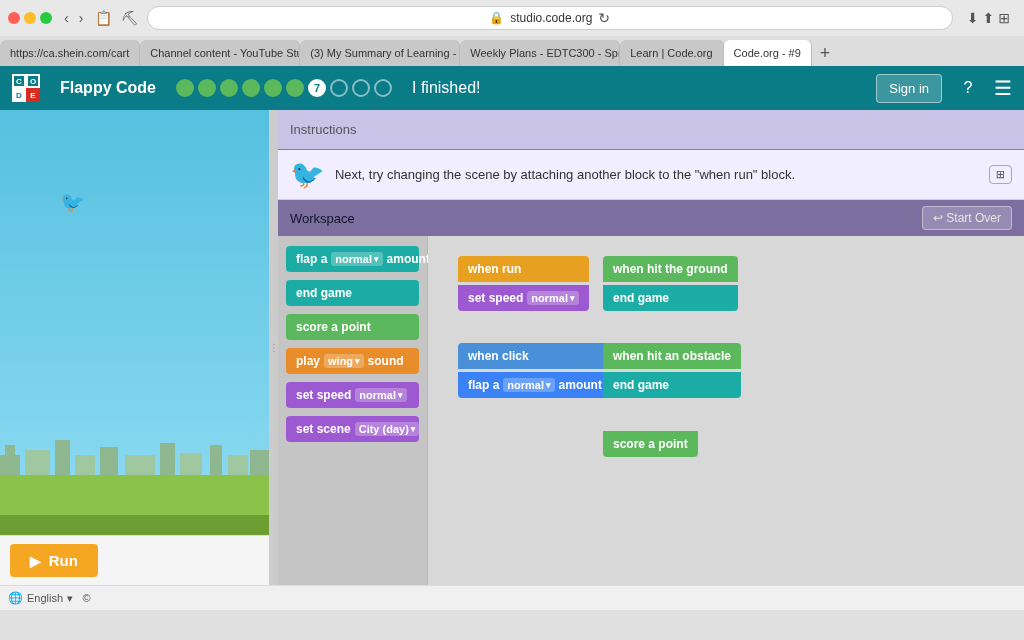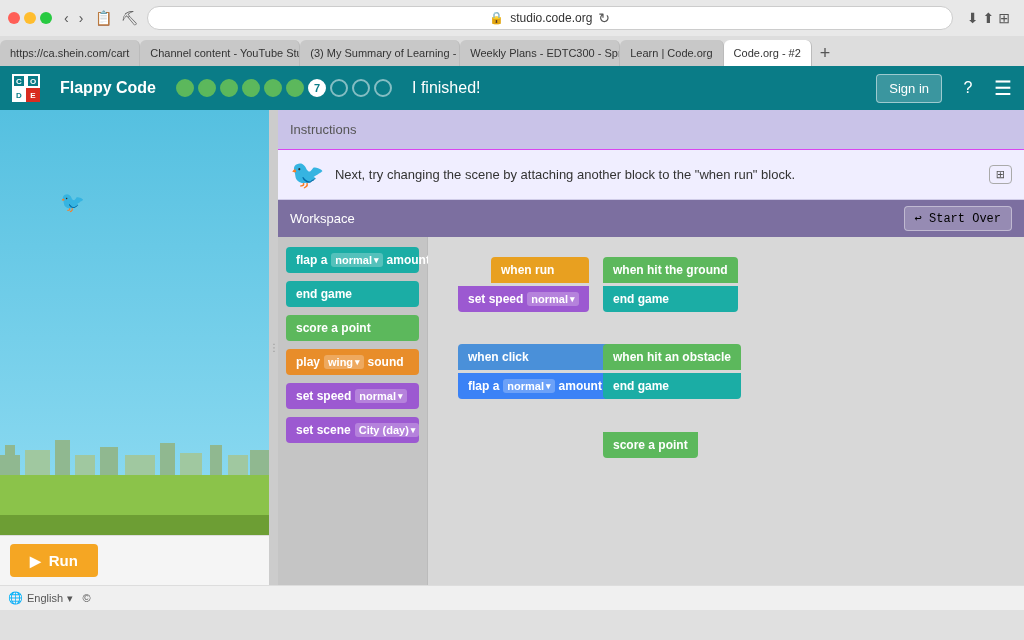--- a/index.html
+++ b/index.html
@@ -64,22 +64,22 @@
     .drag-handle { width: 8px; background: #ccc; display: flex; align-items: center; justify-content: center; cursor: col-resize; font-size: 10px; color: #999; }
 
     
     .workspace-panel { flex: 1; display: flex; flex-direction: column; overflow: hidden; }
 
     
     .instructions-bar { background: #c9c3e8; padding: 12px 12px; display: flex; align-items: center; gap: 10px; border-bottom: 1px solid #d946ef; }
 
     
     .workspace-header { background: #7c6fa0; display: flex; align-items: center; justify-content: space-between; padding: 6px 12px; }
-    .workspace-label { color: #ffffff; font-size: 13px; }
-    .start-over-btn { background: rgba(255,255,255,0.2); border: 1px solid rgba(255,255,255,0.4); color: #000000; padding: 4px 10px; border-radius: 4px; cursor: pointer; font-size: 12px; display: flex; align-items: center; gap: 4px; font-family: Liberation Mono, monospace; }
+    .workspace-label { color: #0f172a; font-size: 13px; }
+    .start-over-btn { background: rgba(255,255,255,0.2); border: 1px solid rgba(255,255,255,0.4); color: #e5e5e5; padding: 4px 10px; border-radius: 4px; cursor: pointer; font-size: 12px; display: flex; align-items: center; gap: 4px; }
 
     
     .blocks-area { display: flex; flex: 1; overflow: auto; }
     .toolbox { width: 150px; min-width: 150px; background: #c5c5c5; padding: 10px 8px; display: flex; flex-direction: column; gap: 8px; border-right: 1px solid #bbb; }
     .canvas-area { flex: 1; background: #d8d8d8; padding: 20px; position: relative; }
 
     
     .block { border-radius: 4px; padding: 6px 10px; font-size: 12px; font-weight: bold; color: white; display: inline-flex; align-items: center; gap: 4px; cursor: pointer; white-space: nowrap; }
     .block-teal { background: #1bada5; }
     .block-green { background: #5cb85c; }
@@ -136,21 +136,21 @@
     <div class="tab">
         <span>(3) My Summary of Learning - Univers...</span>
       </div>
     <div class="tab">
         <span>Weekly Plans - EDTC300 - Spring 202...</span>
       </div>
     <div class="tab">
         <span>Learn | Code.org</span>
       </div>
     <div class="tab active">
-        <span>Code.org - #2</span>
+        <span>Code.org - #9</span>
       </div>
     <button class="tab-new">+</button>
   </div>
 </div>
 
 <div class="codeorg-header">
   <div class="codeorg-logo">
     <div class="logo-top">
       <div class="logo-cell logo-c">C</div>
       <div class="logo-cell logo-o">O</div>
@@ -258,21 +258,21 @@
 
         <div class="block block-purple">
           set scene <span class="block-dropdown">City (day) <span class="block-dropdown-arrow">▾</span></span>
         </div>
 
       </div>
 
       <div class="canvas-area">
 
         <div class="block-group" style="position:absolute;left:30px;top:20px;">
-          <div class="block" style="background:#e8a020;border-radius:4px 4px 0 0;margin-left:33px;">
+          <div class="block" style="background:#e8a020;border-radius:4px 4px 0 0;">
             when run
           </div>
           <div class="block" style="background:#9c59d1;border-radius:0 0 4px 4px;">
             set speed <span class="block-dropdown">normal <span class="block-dropdown-arrow">▾</span></span>
           </div>
         </div>
 
         <div class="block-group" style="position:absolute;left:175px;top:20px;">
           <div class="block" style="background:#5cb85c;border-radius:4px 4px 0 0;">
             when hit the ground

